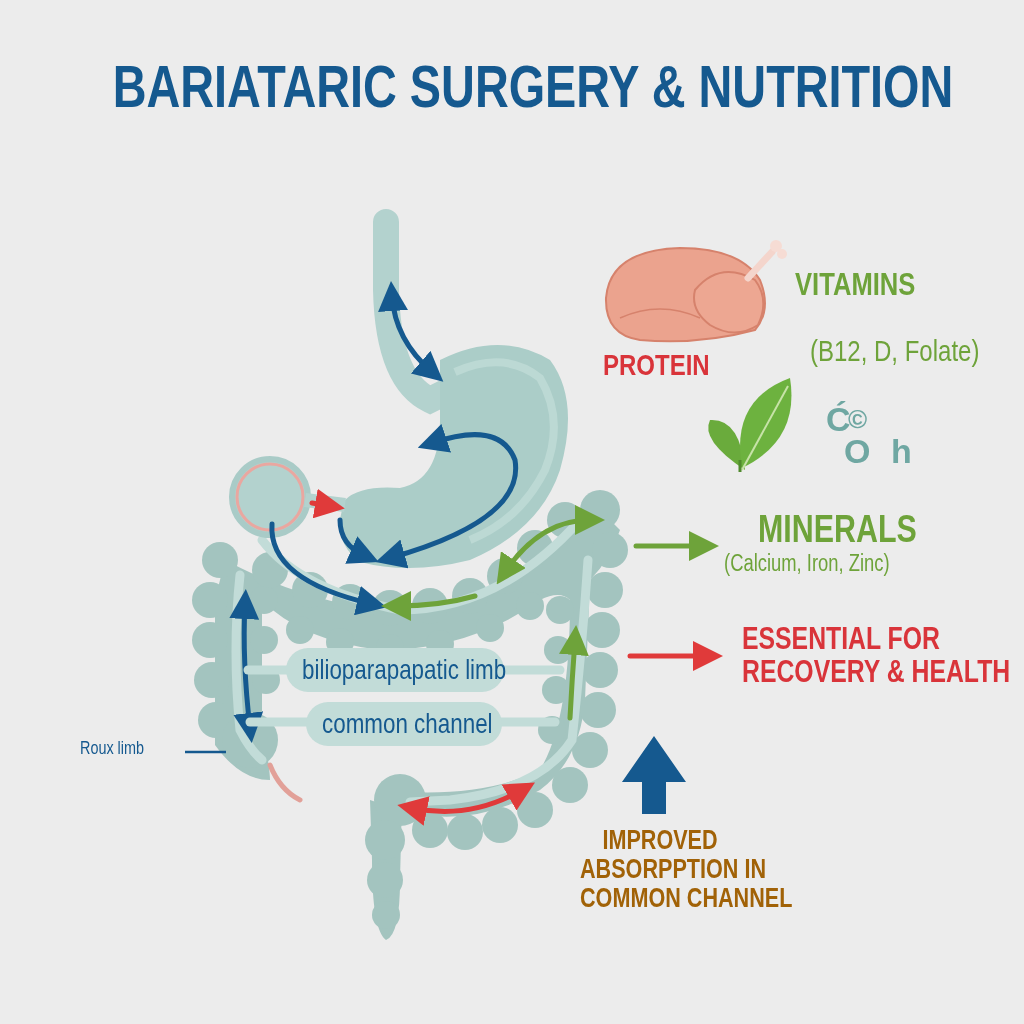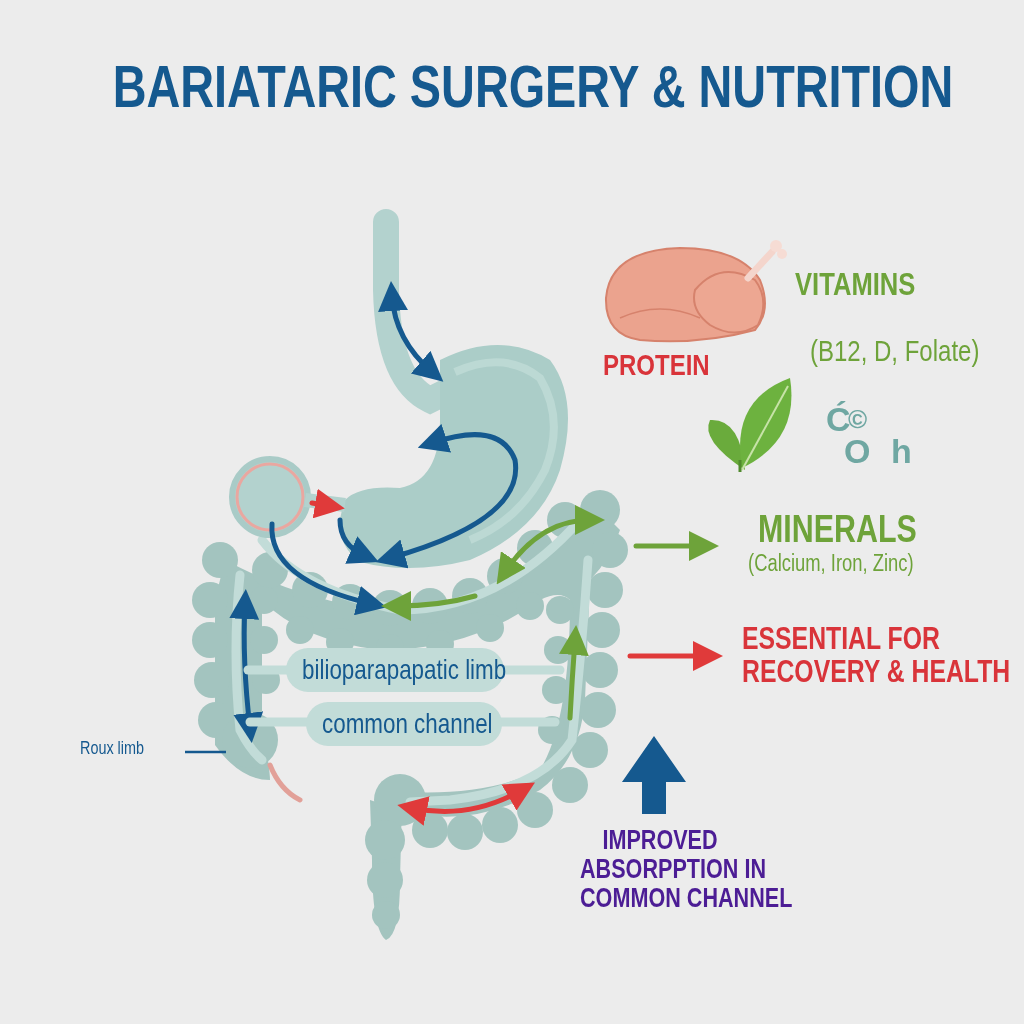--- a/index.html
+++ b/index.html
@@ -182,36 +182,36 @@
 <div class="abs" style="left:826px; top:400px; width:100px; height:70px; color:#6fa7a2; font-weight:700;">
   <span class="abs" style="left:0; top:0; font-size:34px;">Ć</span>
   <span class="abs" style="left:22px; top:4px; font-size:26px;">©</span>
   <span class="abs" style="left:18px; top:32px; font-size:34px;">O</span>
   <span class="abs" style="left:65px; top:32px; font-size:34px;">h</span>
 </div>
 
 <div class="abs" style="left:758px; top:508px; font-size:38px;">
   <span class="cond lbl-green">MINERALS</span>
 </div>
-<div class="abs" style="left:748px; top:550px; font-size:23px;">
+<div class="abs" style="left:724px; top:550px; font-size:23px;">
   <span class="cond lbl-green-sub">(Calcium, Iron, Zinc)</span>
 </div>
 
 <div class="abs" style="left:742px; top:622px; font-size:31px; line-height:33px;">
   <div class="cond lbl-red">ESSENTIAL FOR</div><br>
   <div class="cond lbl-red" style="margin-top:-33px;">RECOVERY &amp; HEALTH</div>
 </div>
 
 <div class="abs" style="left:302px; top:654px; width:190px; text-align:center; font-size:28px;">
   <span class="cond lbl-blue">bilioparаpapatic limb</span>
 </div>
 <div class="abs" style="left:322px; top:708px; width:180px; text-align:left; font-size:28px;">
   <span class="cond lbl-blue">common channel</span>
 </div>
 <div class="abs" style="left:80px; top:738px; font-size:18px;">
   <span class="cond lbl-blue">Roux limb</span>
 </div>
 
-<div class="abs" style="left:560px; top:826px; width:200px; text-align:center; font-size:27px; line-height:29px; color:#4c1d95; font-weight:700;">
+<div class="abs" style="left:560px; top:826px; width:200px; text-align:center; font-size:27px; line-height:29px; color:#a16207; font-weight:700;">
   <div style="transform:scaleX(0.8); white-space:nowrap;">IMPROVED</div>
   <div style="transform:scaleX(0.8); white-space:nowrap;">ABSORPPTION IN</div>
   <div style="transform:scaleX(0.8); white-space:nowrap;">COMMON CHANNEL</div>
 </div>
 
 </body></html>

